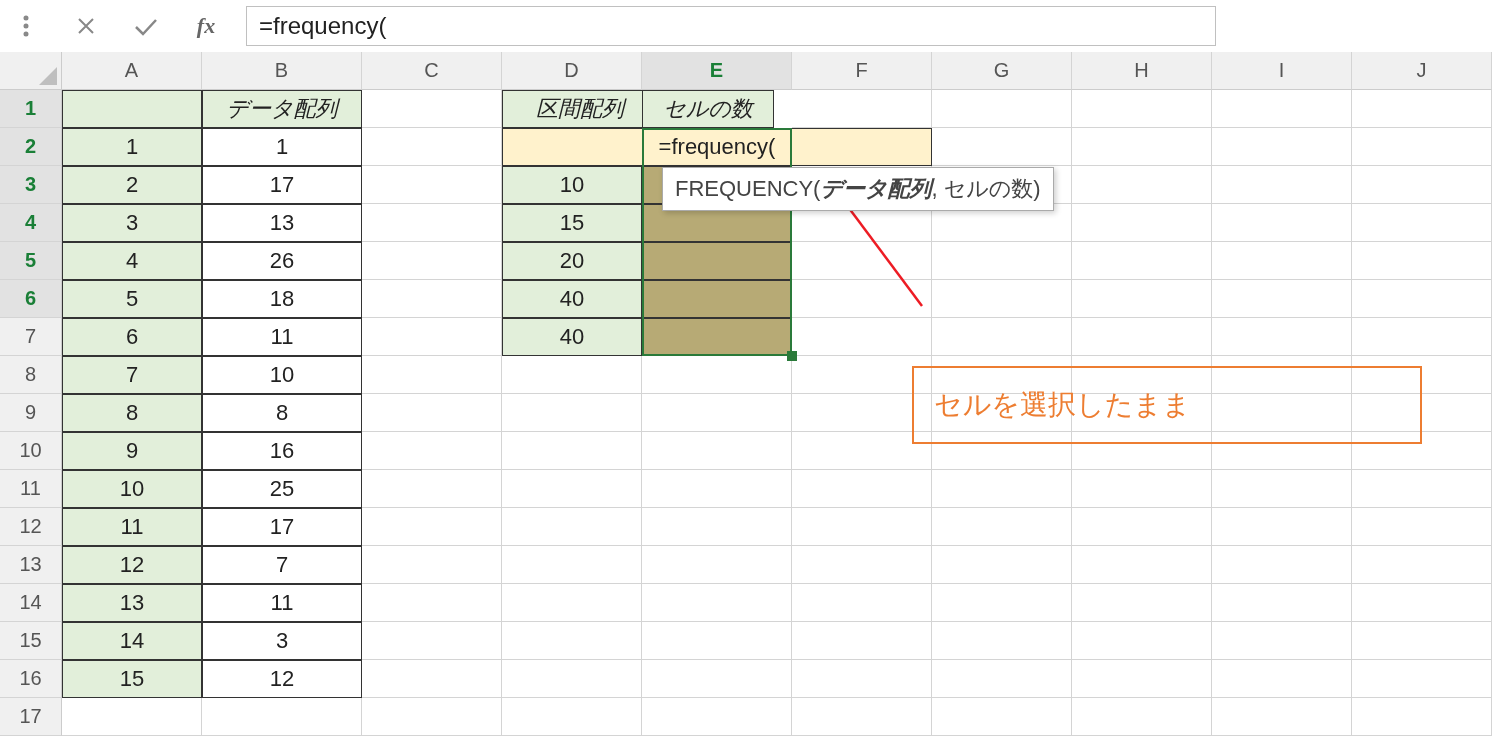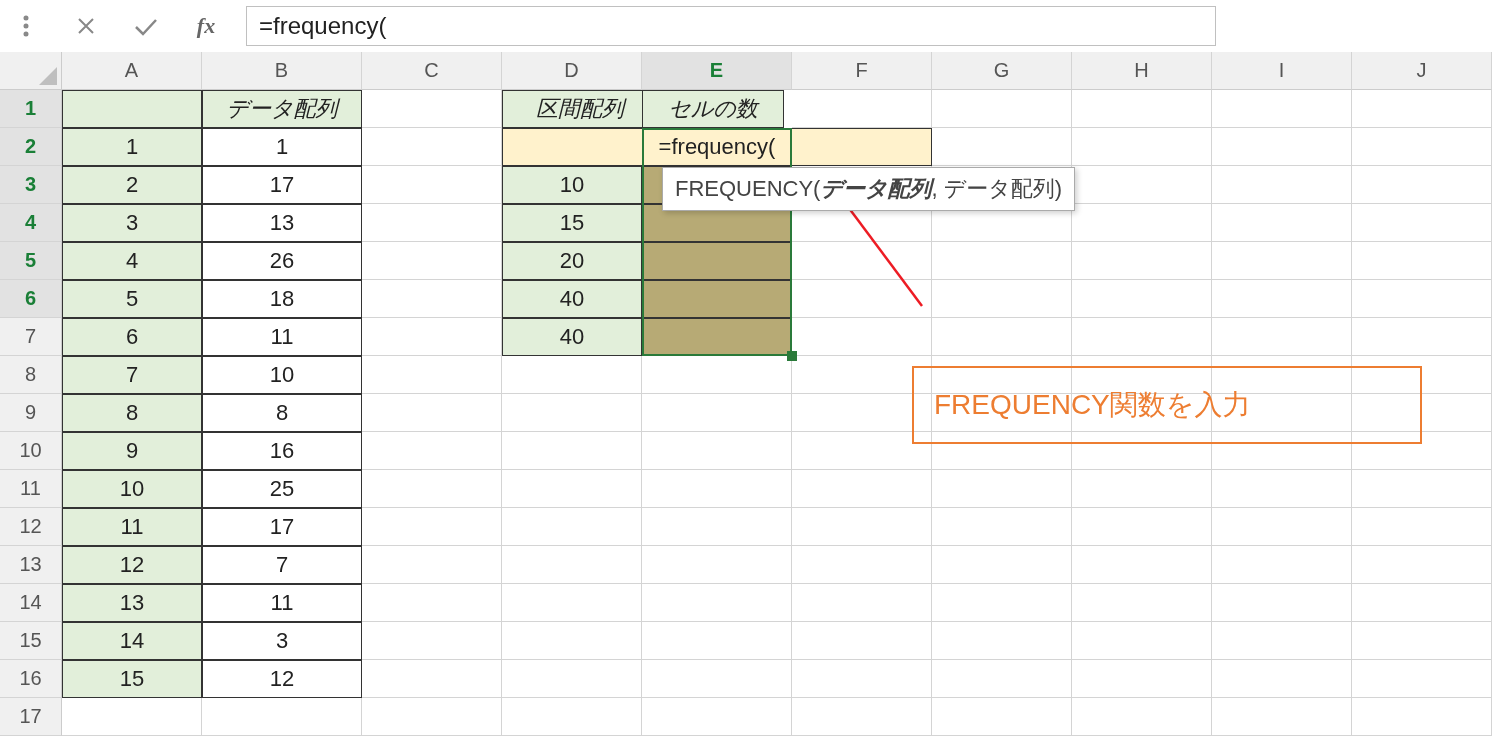--- a/index.html
+++ b/index.html
@@ -102,21 +102,21 @@
       <div class="rh">13</div>
       <div class="rh">14</div>
       <div class="rh">15</div>
       <div class="rh">16</div>
       <div class="rh">17</div>
     </div>
   <div class="cells" id="cells">
       <div class="cell hdrcell" style="left: 0px; top: 0px; width: 140px;"></div>
       <div class="cell hdrcell" style="left: 140px; top: 0px; width: 160px;">データ配列</div>
       <div class="cell hdrcell" style="left: 440px; top: 0px; width: 156px;">区間配列</div>
-      <div class="cell hdrcell" style="left: 580px; top: 0px; width: 142px;">セルの数</div>
+      <div class="cell hdrcell" style="left: 580px; top: 0px; width: 132px;">セルの数</div>
       <div class="cell rowidx" style="left: 0px; top: 38px; width: 140px;">1</div>
       <div class="cell datacell" style="left: 140px; top: 38px; width: 160px;">1</div>
       <div class="cell rowidx" style="left: 0px; top: 76px; width: 140px;">2</div>
       <div class="cell datacell" style="left: 140px; top: 76px; width: 160px;">17</div>
       <div class="cell rowidx" style="left: 0px; top: 114px; width: 140px;">3</div>
       <div class="cell datacell" style="left: 140px; top: 114px; width: 160px;">13</div>
       <div class="cell rowidx" style="left: 0px; top: 152px; width: 140px;">4</div>
       <div class="cell datacell" style="left: 140px; top: 152px; width: 160px;">26</div>
       <div class="cell rowidx" style="left: 0px; top: 190px; width: 140px;">5</div>
       <div class="cell datacell" style="left: 140px; top: 190px; width: 160px;">18</div>
@@ -276,27 +276,27 @@
       <div class="cell" style="left: 1290px; top: 494px; width: 140px; z-index: 0;"></div>
       <div class="cell" style="left: 1290px; top: 532px; width: 140px; z-index: 0;"></div>
       <div class="cell" style="left: 1290px; top: 570px; width: 140px; z-index: 0;"></div>
       <div class="cell" style="left: 1290px; top: 608px; width: 140px; z-index: 0;"></div>
       <div class="sel-outline" style="left: 580px; top: 38px; width: 150px; height: 228px; z-index: 5;"></div>
       <div class="sel-handle" style="left: 725px; top: 261px; z-index: 6;"></div>
     </div>
 </div>
 
 <div class="tooltip" id="tooltip" style="left: 662px; top: 167px; z-index: 10;">
-  <span>FREQUENCY(</span><b>データ配列</b><span>, データ配列)</span>
+  <span>FREQUENCY(</span><b>データ配列</b><span>, セルの数)</span>
 </div>
 
 <svg class="arrow" id="arrow" width="120" height="140" style="left: 822px; top: 176px; z-index: 9;">
   <defs>
       <marker id="ah" markerWidth="10" markerHeight="10" refX="2" refY="5" orient="auto">
         <path d="M0,0 L10,5 L0,10 Z" fill="#ed1c24"></path>
       </marker>
     </defs>
   <line x1="100" y1="130" x2="12" y2="12" stroke="#ed1c24" stroke-width="2.5" marker-end="url(#ah)"></line>
 </svg>
 
 <div class="callout" id="callout" style="left: 912px; top: 366px; z-index: 9; width: 510px;">
-  <div>FREQUENCY関数を入力</div>
+  <div>セルを選択したまま</div>
 </div>
 
 </body></html>

